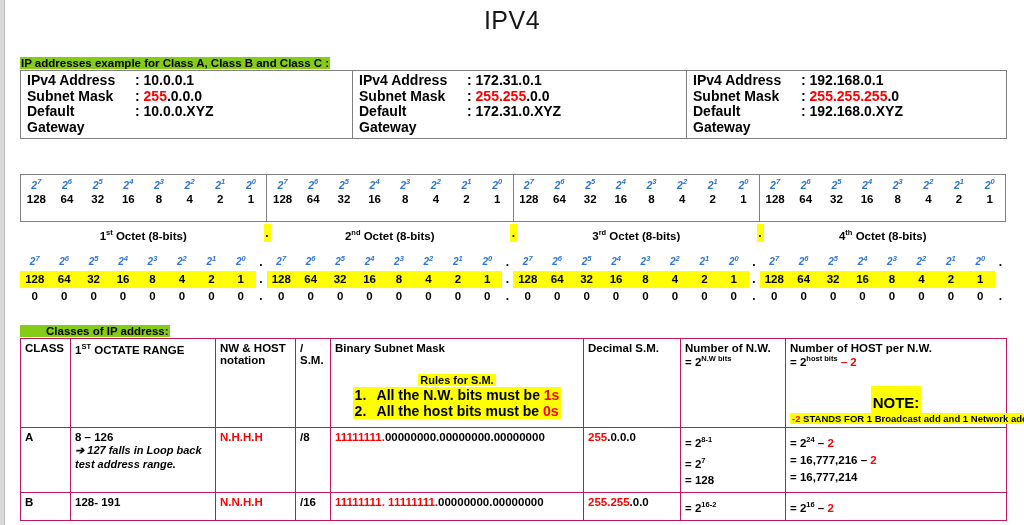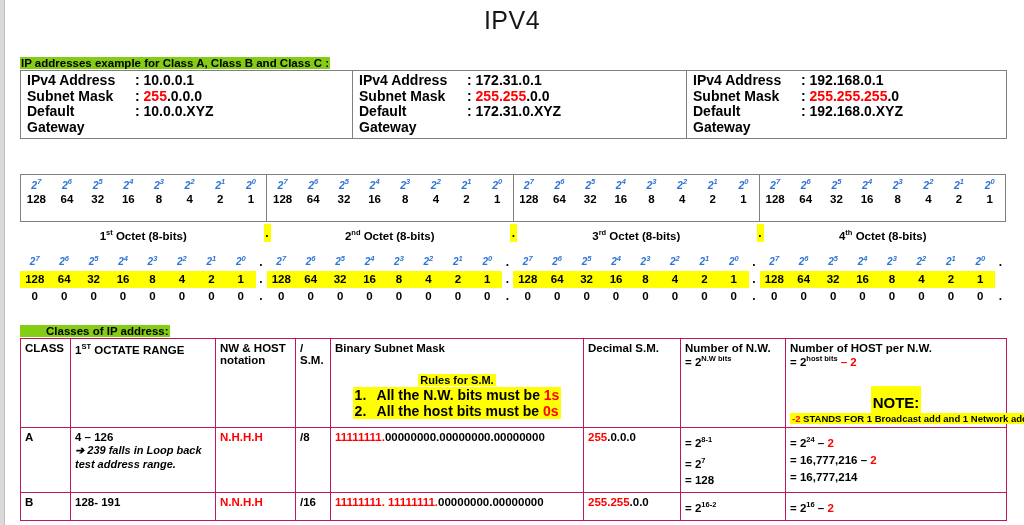--- a/index.html
+++ b/index.html
@@ -429,22 +429,22 @@
           <div class="note">
             <div><span class="nh">NOTE:</span></div>
             <div><span class="nb"><span class="red">-2</span><span> STANDS FOR 1 Broadcast add and 1 Network add</span></span></div>
           </div>
         </td>
       </tr>
 
       <tr style="height:60px">
         <td>A</td>
         <td>
-          <div>4 – 126</div>
-          <div class="arrowline">➔ 239 falls in Loop back test address range.</div>
+          <div>8 – 126</div>
+          <div class="arrowline">➔ 127 falls in Loop back test address range.</div>
         </td>
         <td class="red">N.H.H.H</td>
         <td>/8</td>
         <td class="ctr mono-bin"><span class="red">11111111.</span><span>00000000.00000000.00000000</span></td>
         <td><span class="red">255</span><span>.0.0.0</span></td>
         <td class="lineblk">
           <div><span>= 2</span><span class="sup2">8-1</span></div>
           <div><span>= 2</span><span class="sup2">7</span></div>
           <div><span>= 128</span></div>
         </td>

